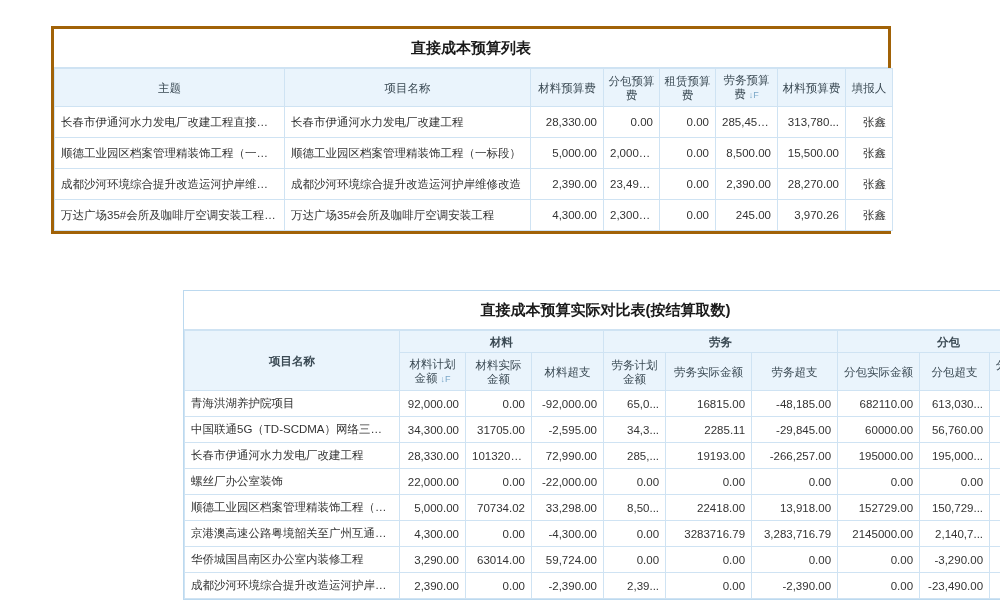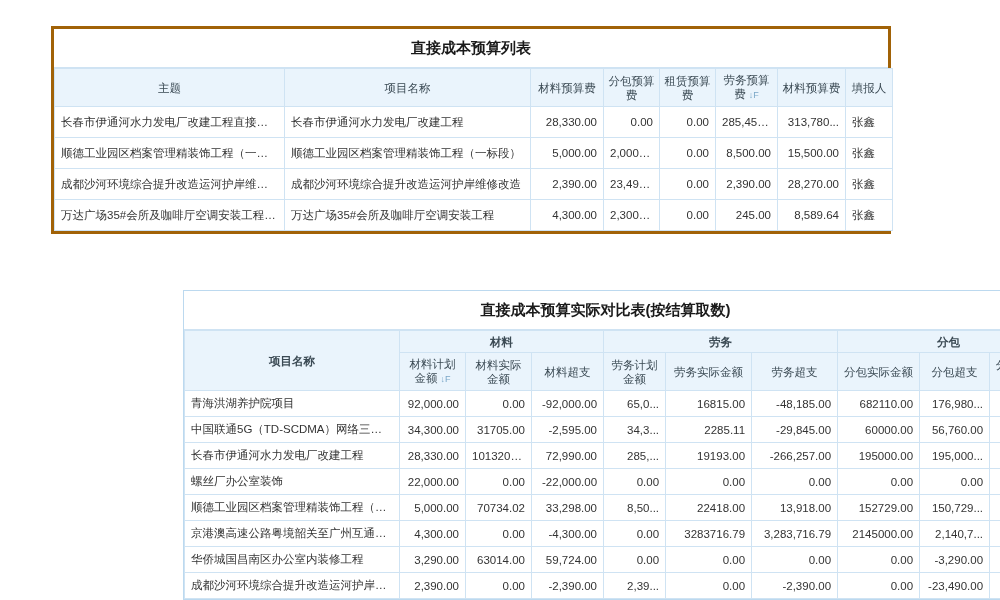--- a/index.html
+++ b/index.html
@@ -73,21 +73,21 @@
     line-height: 14px;
     padding: 3px 4px;
     white-space: normal;
   }
   table.grid td {
     color: #333;
     background: #ffffff;
   }
   td.link, th.link { color: #2a7fc9; }
   td.num { text-align: right; }
-  td.center { text-align: left; }
+  td.center { text-align: right; }
   td.neg { color: #d0021b; }
   td.blue { color: #2a7fc9; }
   .sort-ic {
     display: inline-block;
     margin-left: 3px;
     font-size: 9px;
     color: #7aa7c7;
   }
 
   
@@ -159,21 +159,21 @@
           <td class="num">28,270.00</td>
           <td class="center link">张鑫</td>
         </tr>
         <tr>
           <td class="link">万达广场35#会所及咖啡厅空调安装工程工...</td>
           <td class="link">万达广场35#会所及咖啡厅空调安装工程</td>
           <td class="num">4,300.00</td>
           <td class="num">2,300.00</td>
           <td class="num">0.00</td>
           <td class="num">245.00</td>
-          <td class="num">8,589.64</td>
+          <td class="num">3,970.26</td>
           <td class="center link">张鑫</td>
         </tr>
       </tbody>
     </table>
   </div>
 
   <div class="panel2">
     <div class="panel-title">直接成本预算实际对比表(按结算取数)</div>
     <table class="grid">
       <colgroup>
@@ -210,21 +210,21 @@
       <tbody>
         <tr>
           <td class="link">青海洪湖养护院项目</td>
           <td class="num">92,000.00</td>
           <td class="num blue">0.00</td>
           <td class="num">-92,000.00</td>
           <td class="num">65,0...</td>
           <td class="num blue">16815.00</td>
           <td class="num">-48,185.00</td>
           <td class="num blue">682110.00</td>
-          <td class="num neg">176,980...</td>
+          <td class="num neg">613,030...</td>
           <td class="num">50,000.00</td>
         </tr>
         <tr>
           <td class="link">中国联通5G（TD-SCDMA）网络三期四川工程</td>
           <td class="num">34,300.00</td>
           <td class="num blue">31705.00</td>
           <td class="num">-2,595.00</td>
           <td class="num">34,3...</td>
           <td class="num blue">2285.11</td>
           <td class="num">-29,845.00</td>

